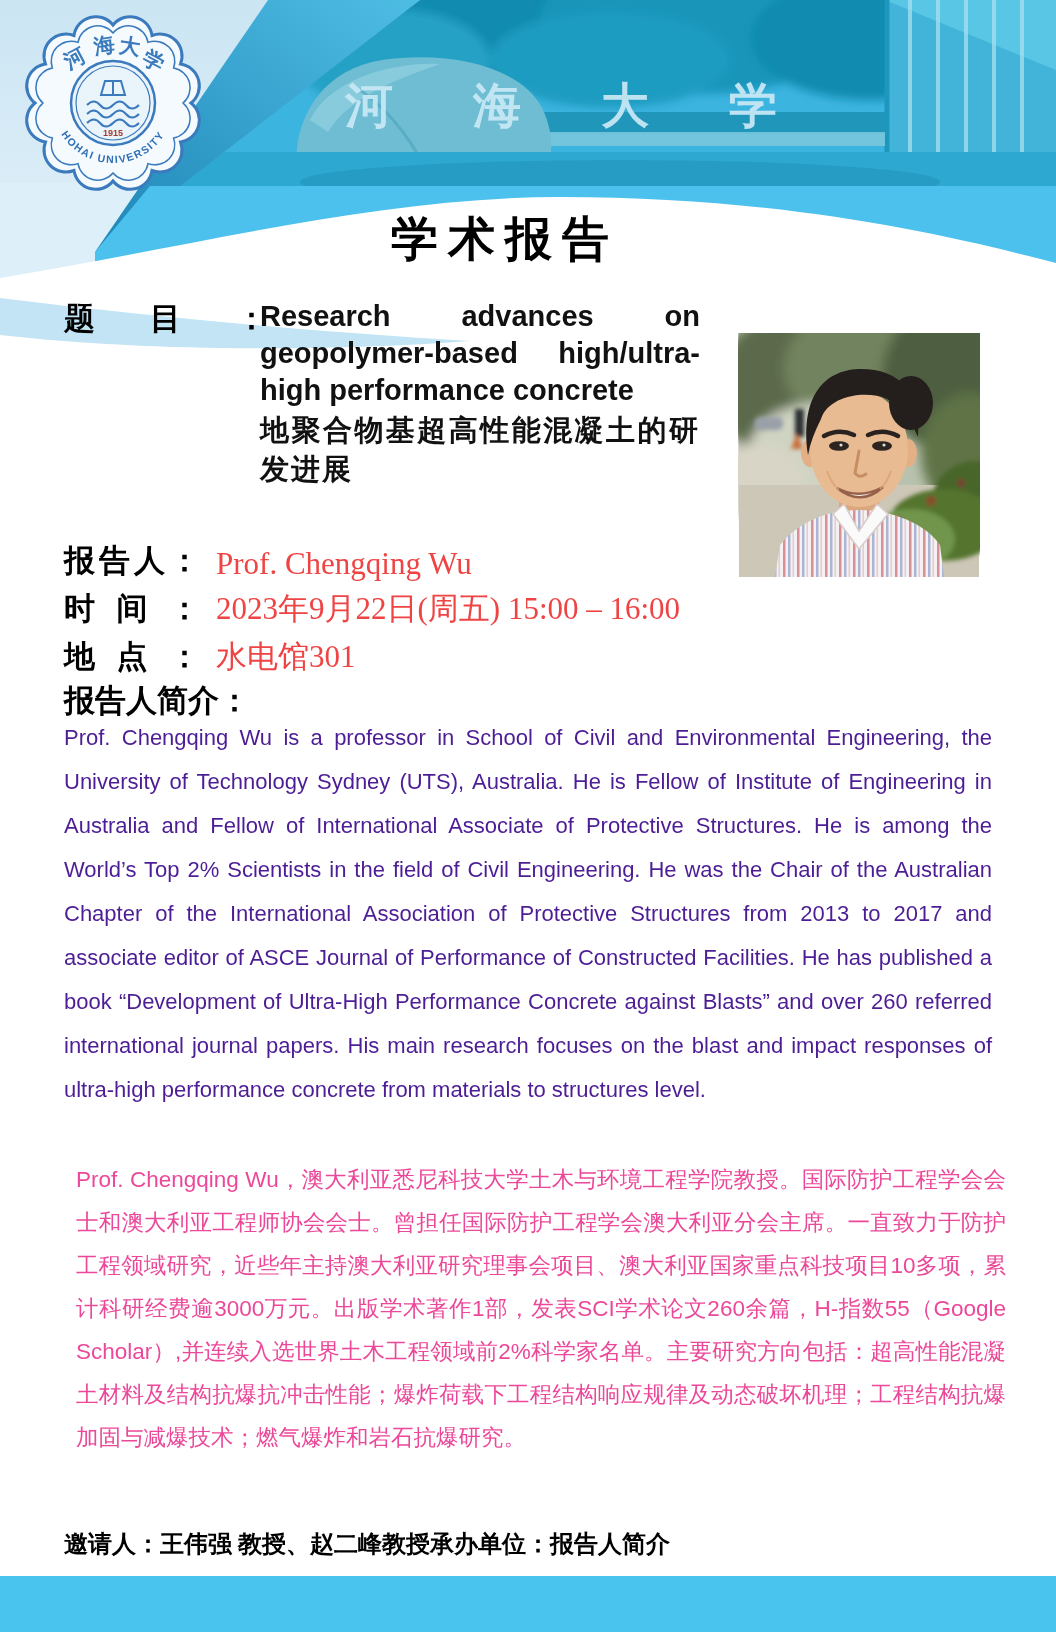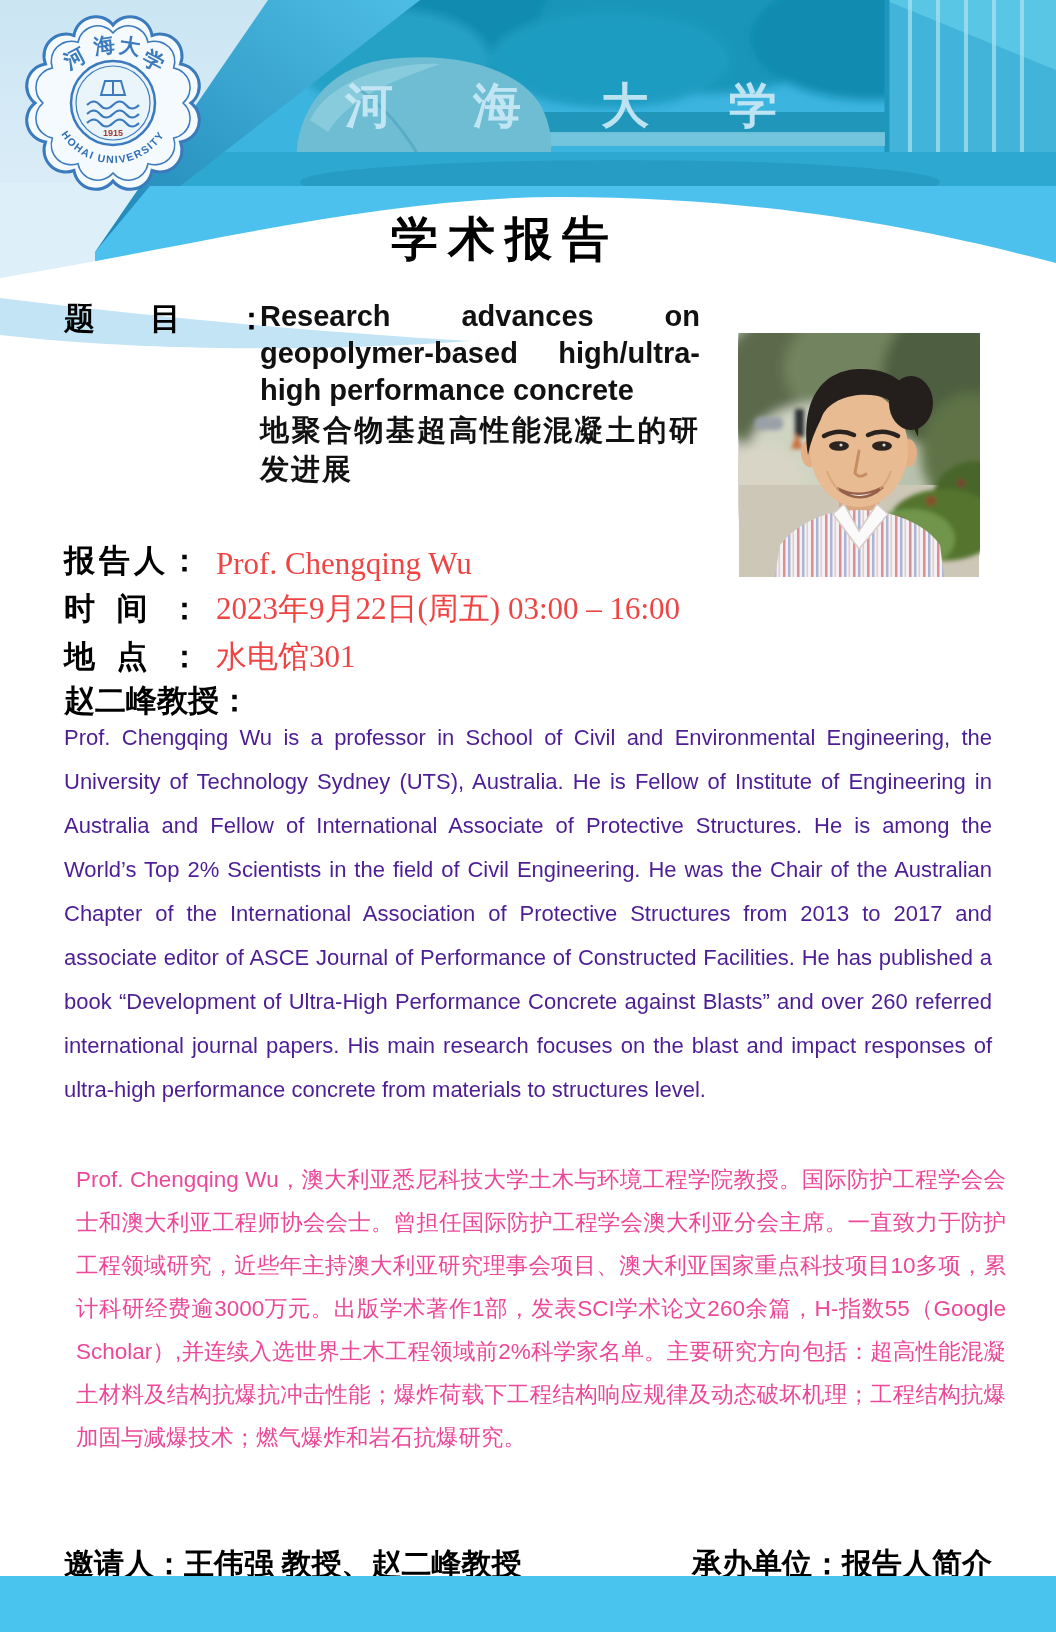--- a/index.html
+++ b/index.html
@@ -23,21 +23,21 @@
                   font-weight:700; vertical-align:bottom; }
   .inforow .val { margin-left:16px; font-weight:400; color:#ef4444; }
   .biolabel { position:absolute; left:64px; top:680px; font-size:31px; font-weight:700; }
   .bio-en { position:absolute; left:64px; top:716px; width:928px;
             font-family:"Liberation Sans","DejaVu Sans",sans-serif; font-size:22px;
             line-height:44px; text-align:justify; color:#4c1d95; }
   .bio-cn { position:absolute; left:64px; top:1158px; width:930px;
             font-family:"Liberation Sans","DejaVu Sans",sans-serif; font-size:22.5px;
             line-height:43px; text-align:justify; color:#ec4899;margin-left:12px; }
   .footer { position:absolute; left:64px; top:1528px; width:928px; display:flex;
-            justify-content:space-between; font-size:30px; font-weight:700; white-space:nowrap;margin-top:16px; }
+            justify-content:flex-start; font-size:24px; font-weight:700; white-space:nowrap; }
   .bottom-bar { position:absolute; left:0; top:1576px; width:1056px; height:56px; background:#49c4ee; }
   .photo { position:absolute; left:738px; top:333px; width:242px; height:244px; display:block; }
 </style>
 </head>
 <body>
 
 <div class="page">
 
   <svg class="hdr" viewBox="0 0 1056 350" aria-hidden="true">
     <defs>
@@ -208,27 +208,27 @@
       <path d="M 98 155 Q 120 167 144 154 Q 122 174 98 155 Z" fill="#f6f3ee" stroke="#96604a" stroke-width="2.5"></path>
       <path d="M 88 138 Q 92 150 100 157" stroke="#d8a376" stroke-width="2" fill="none" opacity="0.8"></path>
       <path d="M 152 138 Q 148 150 141 156" stroke="#d8a376" stroke-width="2" fill="none" opacity="0.8"></path>
     </g>
   </svg>
 
   <div class="inforow" style="top:540px">
     <span class="lbl kai">报告人：</span><span class="val">Prof. Chengqing Wu</span>
   </div>
   <div class="inforow" style="top:588px">
-    <span class="lbl kai">时间：</span><span class="val">2023年9月22日(周五) 03:00 – 16:00</span>
+    <span class="lbl kai">时间：</span><span class="val">2023年9月22日(周五) 15:00 – 16:00</span>
   </div>
   <div class="inforow" style="top:636px">
     <span class="lbl kai">地点：</span><span class="val">水电馆301</span>
   </div>
 
-  <div class="biolabel kai">赵二峰教授：</div>
+  <div class="biolabel kai">报告人简介：</div>
 
   <p class="bio-en">Prof. Chengqing Wu is a professor in School of Civil and Environmental Engineering, the University of Technology Sydney (UTS), Australia. He is Fellow of Institute of Engineering in Australia and Fellow of International Associate of Protective Structures. He is among the World’s Top 2% Scientists in the field of Civil Engineering. He was the Chair of the Australian Chapter of the International Association of Protective Structures from 2013 to 2017 and associate editor of ASCE Journal of Performance of Constructed Facilities. He has published a book “Development of Ultra-High Performance Concrete against Blasts” and over 260 referred international journal papers. His main research focuses on the blast and impact responses of ultra-high performance concrete from materials to structures level.</p>
   <p class="bio-cn">Prof. Chengqing Wu，澳大利亚悉尼科技大学土木与环境工程学院教授。国际防护工程学会会士和澳大利亚工程师协会会士。曾担任国际防护工程学会澳大利亚分会主席。一直致力于防护工程领域研究，近些年主持澳大利亚研究理事会项目、澳大利亚国家重点科技项目10多项，累计科研经费逾3000万元。出版学术著作1部，发表SCI学术论文260余篇，H-指数55（Google Scholar）,并连续入选世界土木工程领域前2%科学家名单。主要研究方向包括：超高性能混凝土材料及结构抗爆抗冲击性能；爆炸荷载下工程结构响应规律及动态破坏机理；工程结构抗爆加固与减爆技术；燃气爆炸和岩石抗爆研究。</p>
 
   <div class="footer kai">
     <span><span>邀请人：</span><span>王伟强 教授、赵二峰教授</span></span>
     <span><span>承办单位：</span><span>报告人简介</span></span>
   </div>
 
   <div class="bottom-bar"></div>

